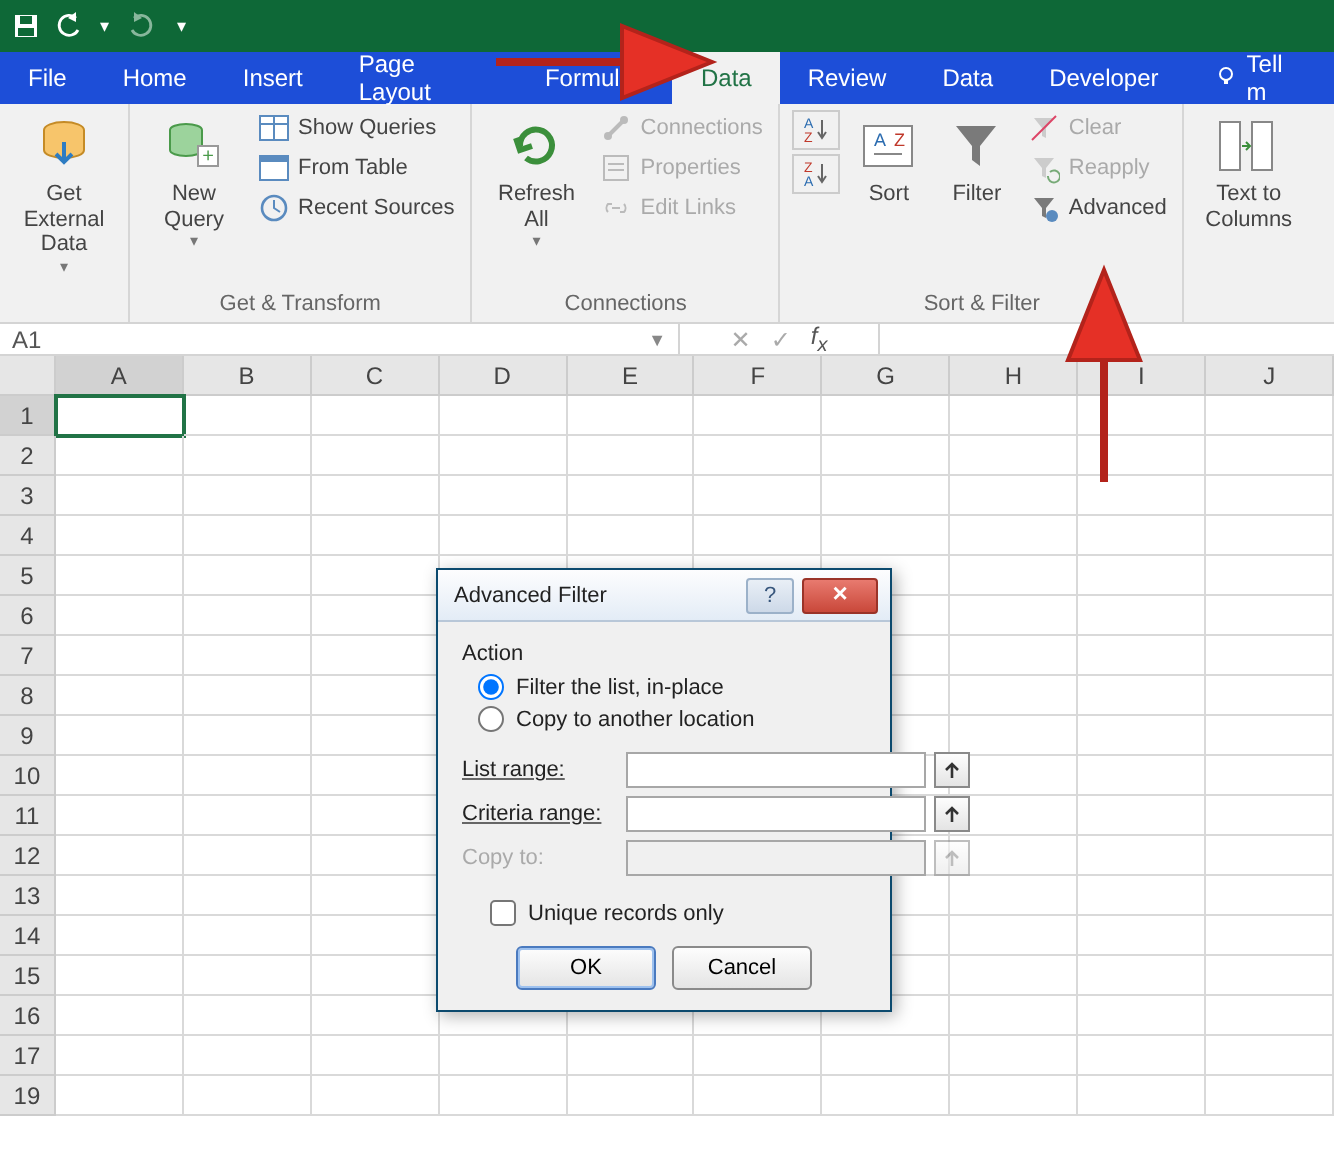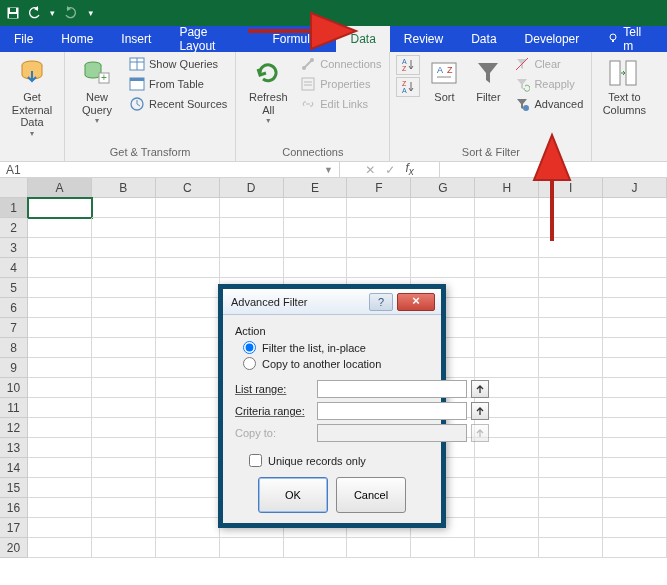--- a/index.html
+++ b/index.html
@@ -41,40 +41,40 @@
   .colhdrs { display: flex; height: 20px; }
   .corner { width: 28px; background: #e6e6e6; border-right: 1px solid #ccc; border-bottom: 1px solid #ccc; }
   .colhdr { width: 64px; background: #e6e6e6; border-right: 1px solid #ccc; border-bottom: 1px solid #ccc; text-align: center; font-size: 12px; color: #444; line-height: 20px; }
   .row { display: flex; height: 20px; }
   .rowhdr { width: 28px; background: #e6e6e6; border-right: 1px solid #ccc; border-bottom: 1px solid #ccc; text-align: center; font-size: 12px; color: #444; line-height: 20px; }
   .cell { width: 64px; border-right: 1px solid #d9d9d9; border-bottom: 1px solid #d9d9d9; height: 20px; }
   .colhdr.sel, .rowhdr.sel { background: #d2d2d2; }
   .cell.active { outline: 2px solid #217346; outline-offset: -1px; }
 
   
-  .dialog { position: absolute; left: 218px; top: 284px; width: 228px; background: #f0f0f0; border: 5px solid #0c4a6e; box-shadow: 2px 2px 8px rgba(0,0,0,.3); font-size: 11px; }
+  .dialog { position: absolute; left: 218px; top: 284px; width: 228px; background: #f0f0f0; border: 1px solid #0c4a6e; box-shadow: 2px 2px 8px rgba(0,0,0,.3); font-size: 11px; }
   .dlg-title { height: 26px; background: linear-gradient(#fdfdfe,#e3ecf6); display: flex; align-items: center; padding-left: 8px; color: #222; border-bottom: 1px solid #b8c7d8; }
   .dlg-title-text { flex: 1; }
   .dlg-help { width: 24px; height: 18px; background: linear-gradient(#e9eff6,#cdd9e8); border: 1px solid #9bb1c9; border-radius: 2px; text-align: center; line-height: 16px; color: #37567c; margin-right: 4px; cursor: pointer; }
   .dlg-close { width: 38px; height: 18px; background: linear-gradient(#e87a6f,#c9483a); border: 1px solid #9a3328; border-radius: 2px; color: #fff; text-align: center; line-height: 14px; margin-right: 6px; cursor: pointer; font-weight: bold; font-size: 13px; }
   .dlg-body { padding: 8px 12px 10px 12px; color: #222; }
   .fieldset-label { margin: 2px 0 4px 0; }
   .radio-row { display: flex; align-items: center; gap: 6px; margin: 3px 0 3px 8px; }
   .radio-row input { margin: 0; }
   .range-grid { display: grid; grid-template-columns: 78px 1fr 20px; gap: 4px 4px; margin-top: 10px; align-items: center; }
   .range-grid label { text-align: left; }
   .range-grid label.underline { text-decoration: underline; text-decoration-color: #666; }
   .range-grid input[type=text] { height: 18px; border: 1px solid #a7a7a7; font-size: 11px; padding: 0 3px; }
   .range-grid input[disabled] { background: #f0f0f0; color: #aaa; }
   .range-grid label.dim { color: #aaa; }
   .refbtn { width: 18px; height: 18px; border: 1px solid #8a8a8a; background: linear-gradient(#fdfdfd,#e4e4e4); display: flex; align-items: center; justify-content: center; cursor: pointer; }
   .refbtn.dim { opacity: .55; }
   .chk-row { display: flex; align-items: center; gap: 6px; margin: 12px 0 10px 0; padding-left: 14px; }
   .dlg-btns { display: flex; gap: 8px; justify-content: center; }
-  .dlg-btns button { width: 70px; height: 36px; background: linear-gradient(#fdfdfd,#e4e4e4); border: 1px solid #8a8a8a; border-radius: 3px; font-size: 11px; cursor: pointer; }
+  .dlg-btns button { width: 70px; height: 22px; background: linear-gradient(#fdfdfd,#e4e4e4); border: 1px solid #8a8a8a; border-radius: 3px; font-size: 11px; cursor: pointer; }
   .dlg-btns button.primary { border: 1px solid #4a7abf; box-shadow: 0 0 0 1px #9dc1ef inset; }
 
   
   .arrow { position: absolute; pointer-events: none; }
 </style>
 </head>
 <body>
 
 <div class="titlebar">
   <div class="qat">
@@ -552,21 +552,21 @@
       <div class="cell"></div>
       <div class="cell"></div>
       <div class="cell"></div>
       <div class="cell"></div>
       <div class="cell"></div>
       <div class="cell"></div>
       <div class="cell"></div>
       <div class="cell"></div>
     </div>
     <div class="row">
-      <div class="rowhdr">20</div>
+      <div class="rowhdr">19</div>
       <div class="cell"></div>
       <div class="cell"></div>
       <div class="cell"></div>
       <div class="cell"></div>
       <div class="cell"></div>
       <div class="cell"></div>
       <div class="cell"></div>
       <div class="cell"></div>
       <div class="cell"></div>
       <div class="cell"></div>

